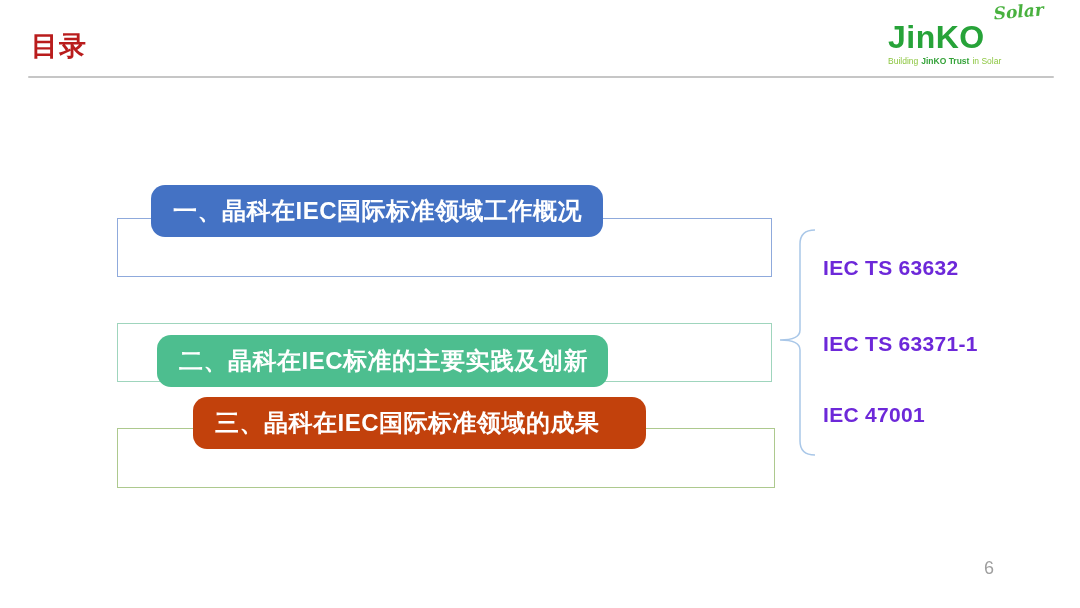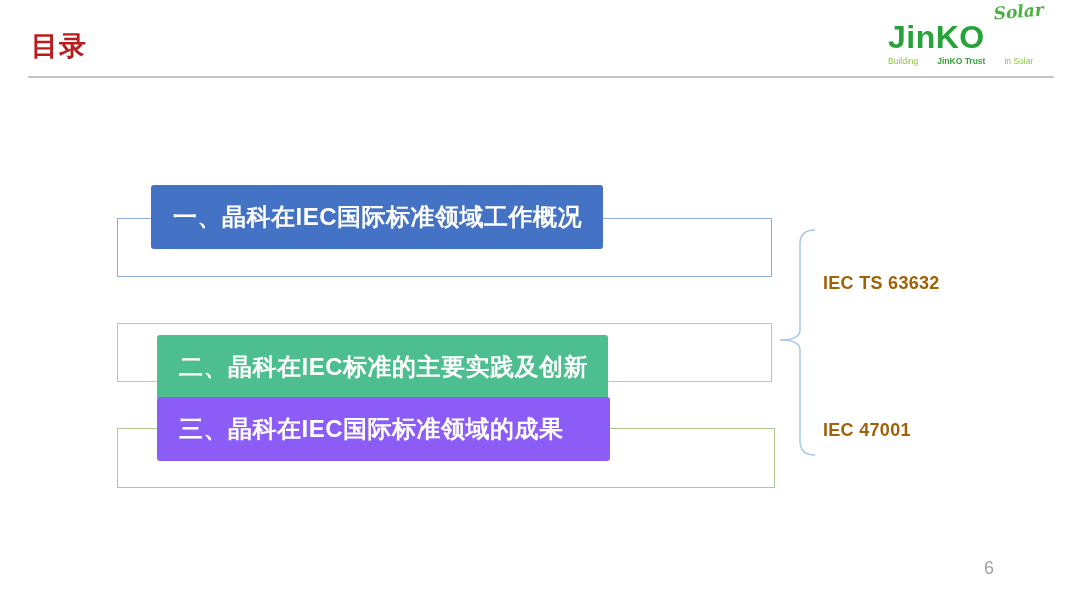--- a/index.html
+++ b/index.html
@@ -29,48 +29,48 @@
     font-family:"DejaVu Serif",serif;font-style:italic;font-weight:bold;
     font-size:17px;line-height:1;color:#49b13f;
     transform:rotate(-5deg);margin-right:2px;
   }
   .logo-brand{
     display:block;margin-top:-4px;
     font-size:32px;line-height:1;font-weight:900;color:#27a339;
     letter-spacing:0.5px;
   }
   .logo-tagline{
-    margin-top:4px;display:flex;gap:19px;
+    margin-top:4px;display:flex;gap:3px;
     font-size:8.5px;line-height:1;color:#8cc63f;
   }
   .logo-tagline .emph{font-weight:bold;color:#35a33a;}
 
   
   .toc-outline{
     position:absolute;background:transparent;
     border:1px solid #999;
   }
   .toc-box{
-    position:absolute;height:64px;border-radius:3px;
+    position:absolute;height:52px;border-radius:14px;
     display:flex;align-items:center;
     padding-left:22px;box-sizing:border-box;
     color:#ffffff;font-size:24px;font-weight:bold;letter-spacing:0.5px;
   }
   .outline-1{left:117px;top:218px;width:653px;height:57px;}
   .box-1{left:151px;top:185px;width:452px;}
   .outline-2{left:117px;top:323px;width:653px;height:57px;}
   .box-2{left:157px;top:292px;width:451px;margin-top:43px;}
   .outline-3{left:117px;top:428px;width:656px;height:58px;}
   .box-3{left:157px;top:397px;width:453px;}
 
   
   .brace-svg{position:absolute;left:766px;top:222px;width:60px;height:240px;}
   .standard-label{
     position:absolute;left:823px;
-    font-size:18px;font-weight:bold;color:#a16207;letter-spacing:0.3px;margin-top:17px;
+    font-size:21px;font-weight:bold;color:#6d28d9;letter-spacing:0.3px;
   }
   .std-1{top:256px;}
   .std-2{top:332px;}
   .std-3{top:403px;}
 
   
   .page-number{
     position:absolute;left:984px;top:558px;
     font-size:18px;color:#9e9e9e;
   }
@@ -97,26 +97,27 @@
   <div class="toc-box box-1" style="background-color: rgb(68, 114, 196);">
     <span>一、晶科在IEC国际标准领域工作概况</span>
   </div>
 
   <div class="toc-outline outline-2" style="border-color: rgb(159, 213, 189);"></div>
   <div class="toc-box box-2" style="background-color: rgb(77, 190, 143);">
     <span>二、晶科在IEC标准的主要实践及创新</span>
   </div>
 
   <div class="toc-outline outline-3" style="border-color: rgb(173, 201, 142);"></div>
-  <div class="toc-box box-3" style="background-color: #8b5cf6;">
+  <div class="toc-box box-3" style="background-color: #c2410c; margin-left: 36px;">
     <span>三、晶科在IEC国际标准领域的成果</span>
   </div>
 
   <svg class="brace-svg" viewBox="0 0 60 240" fill="none">
     <path d="M49,8 Q34,8 34,22 L34,108 Q34,118 14,118 Q34,118 34,128 L34,219 Q34,233 49,233" stroke-width="1.5" fill="none" stroke="#a9c7e8"></path>
   </svg>
 
   <div class="standard-label std-1">IEC TS 63632</div>
+  <div class="standard-label std-2">IEC TS 63371-1</div>
   <div class="standard-label std-3">IEC 47001</div>
 
   <div class="page-number">6</div>
 
 </div>
 
 </body></html>

